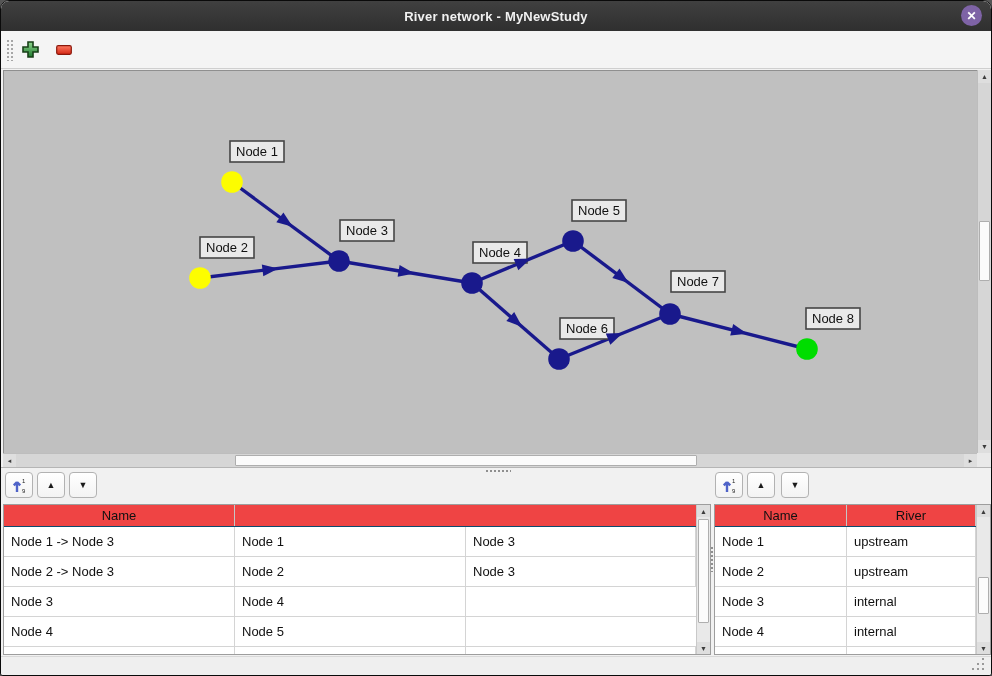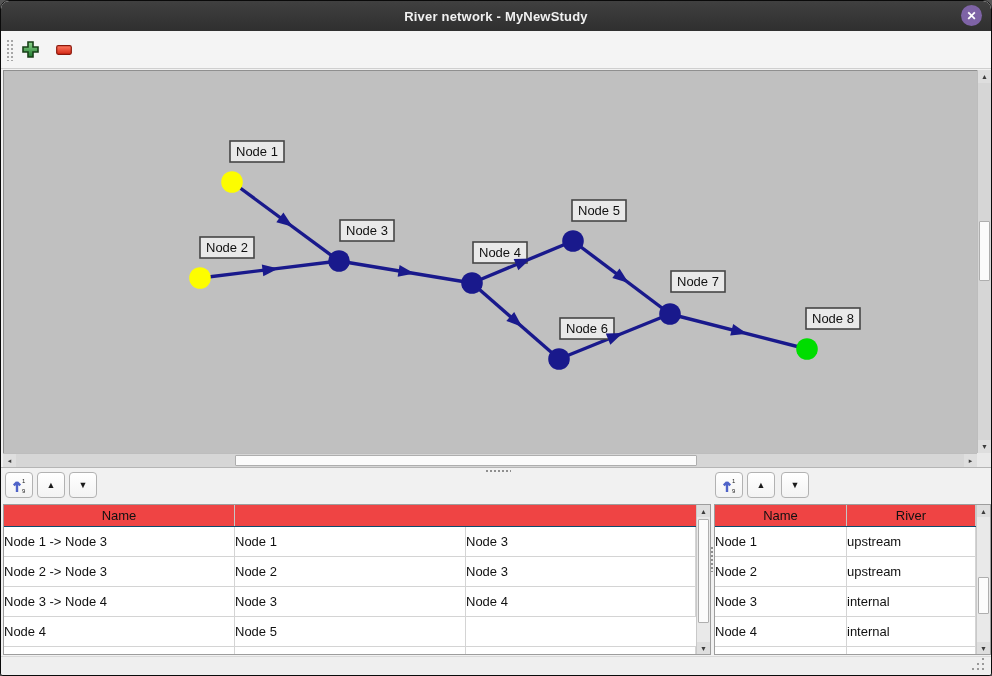--- a/index.html
+++ b/index.html
@@ -44,21 +44,21 @@
   .btn{position:absolute;top:471px;width:28px;height:26px;border:1px solid #b2b2b2;border-radius:4px;
     background:linear-gradient(#ffffff,#f3f3f3);display:flex;align-items:center;justify-content:center;
     font-size:9px;color:#1b1b1b;cursor:pointer;}
   
   .panel{position:absolute;top:503px;height:151px;background:#fff;border:1px solid #9d9d9d;overflow:hidden;}
   .thead{display:grid;height:22px;background:#ef4444;border-bottom:1px solid #0c4a6e;}
   .th{font-size:13px;color:#111;text-align:center;line-height:21px;border-right:1px solid #c6c6c6;
     overflow:hidden;white-space:nowrap;}
   .tr{display:grid;height:30px;border-bottom:1px solid #d4d4d4;background:#fff;}
   .tr.partial{height:9px;border-bottom:none;}
-  .td{font-size:13px;color:#111;line-height:29px;border-right:1px solid #d4d4d4;
+  .td{font-size:13px;color:#111;line-height:29px;padding-left:7px;border-right:1px solid #d4d4d4;
     overflow:hidden;white-space:nowrap;}
   #branches-table .thead,#branches-table .tr{grid-template-columns:231px 231px 1fr;margin-right:14px;}
   #nodes-table .thead,#nodes-table .tr{grid-template-columns:132px 1fr;margin-right:14px;}
   
   .statusbar{position:absolute;left:0;top:655px;width:100%;height:19px;background:#efefef;
     border-top:1px solid #d8d8d8;}
   .grip{position:absolute;right:7px;bottom:5px;width:2px;height:2px;background:#9a9a9a;
     box-shadow:-5px 0 #9a9a9a,-10px 0 #9a9a9a,0 -5px #9a9a9a,-5px -5px #9a9a9a,0 -10px #9a9a9a;}
 </style>
 </head>
@@ -199,21 +199,20 @@
           <div class="td">Node 1 -&gt; Node 3</div>
           <div class="td">Node 1</div>
           <div class="td">Node 3</div>
         </div>
         <div class="tr">
           <div class="td">Node 2 -&gt; Node 3</div>
           <div class="td">Node 2</div>
           <div class="td">Node 3</div>
         </div>
         <div class="tr">
-          <div class="td">Node 3 -&gt; Node 4</div>
           <div class="td">Node 3</div>
           <div class="td">Node 4</div>
         </div>
         <div class="tr">
           <div class="td">Node 4</div>
           <div class="td">Node 5</div>
         </div>
       </div>
     <div class="tr partial">
         <div class="td"></div>

